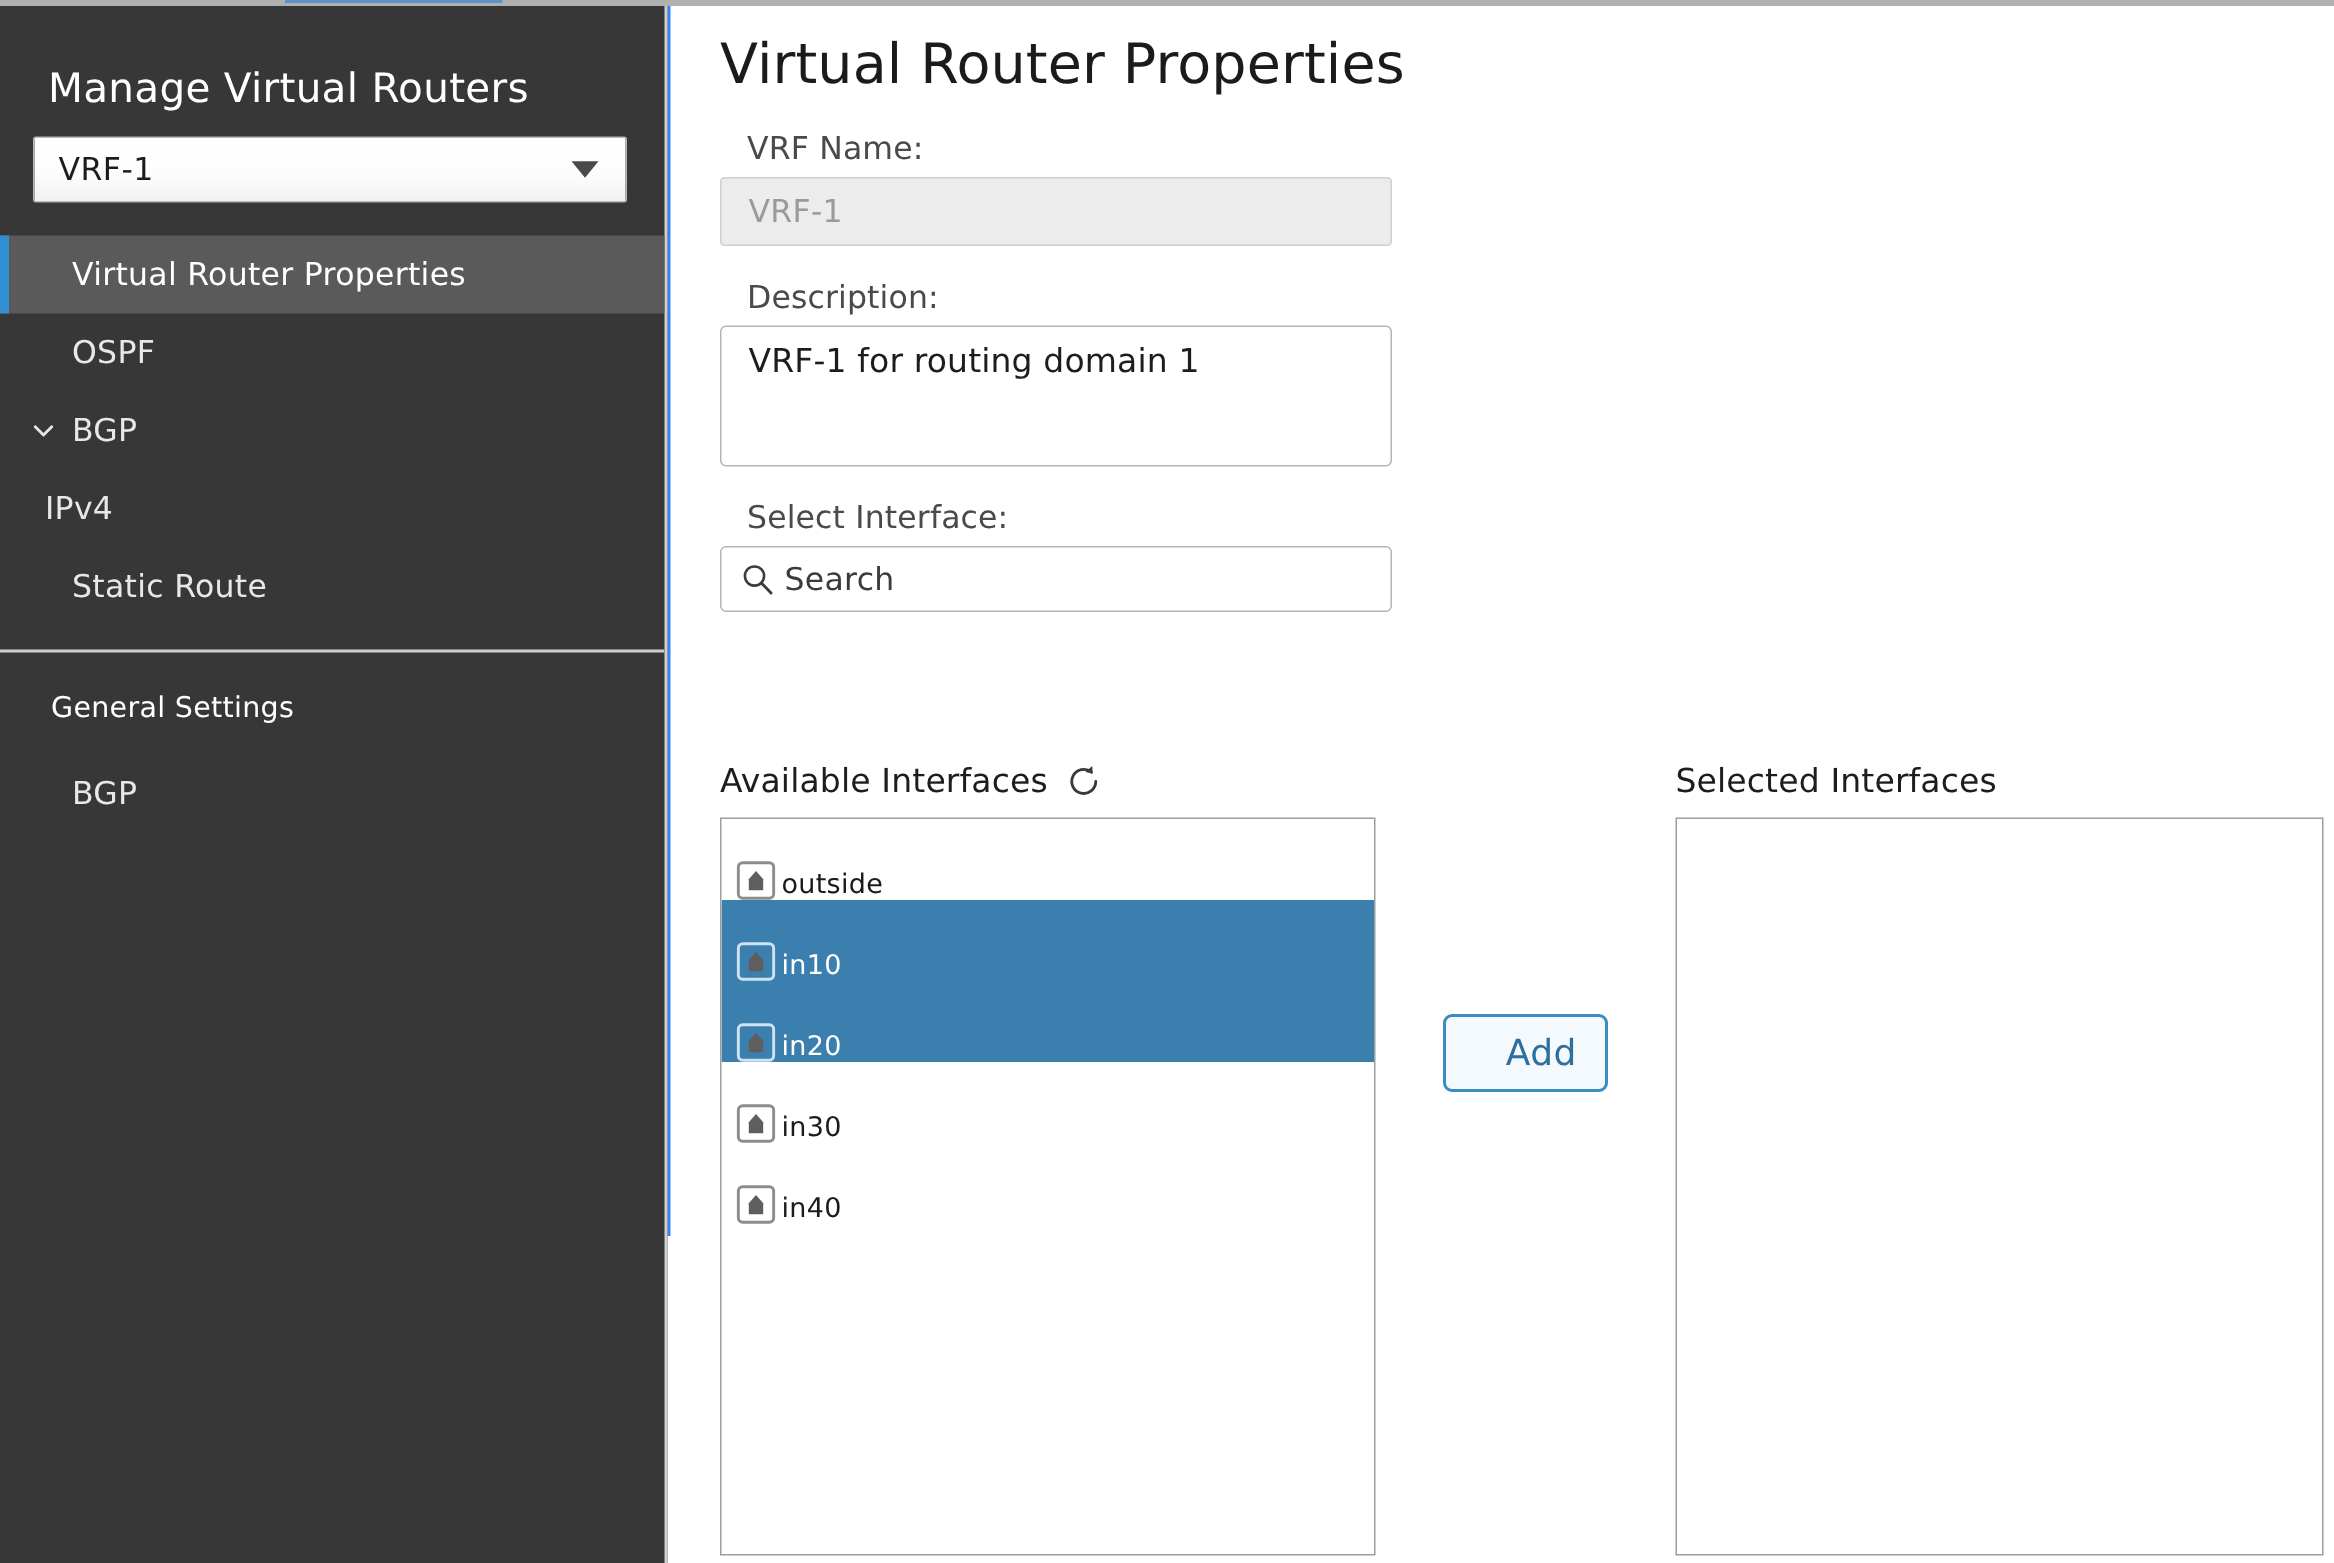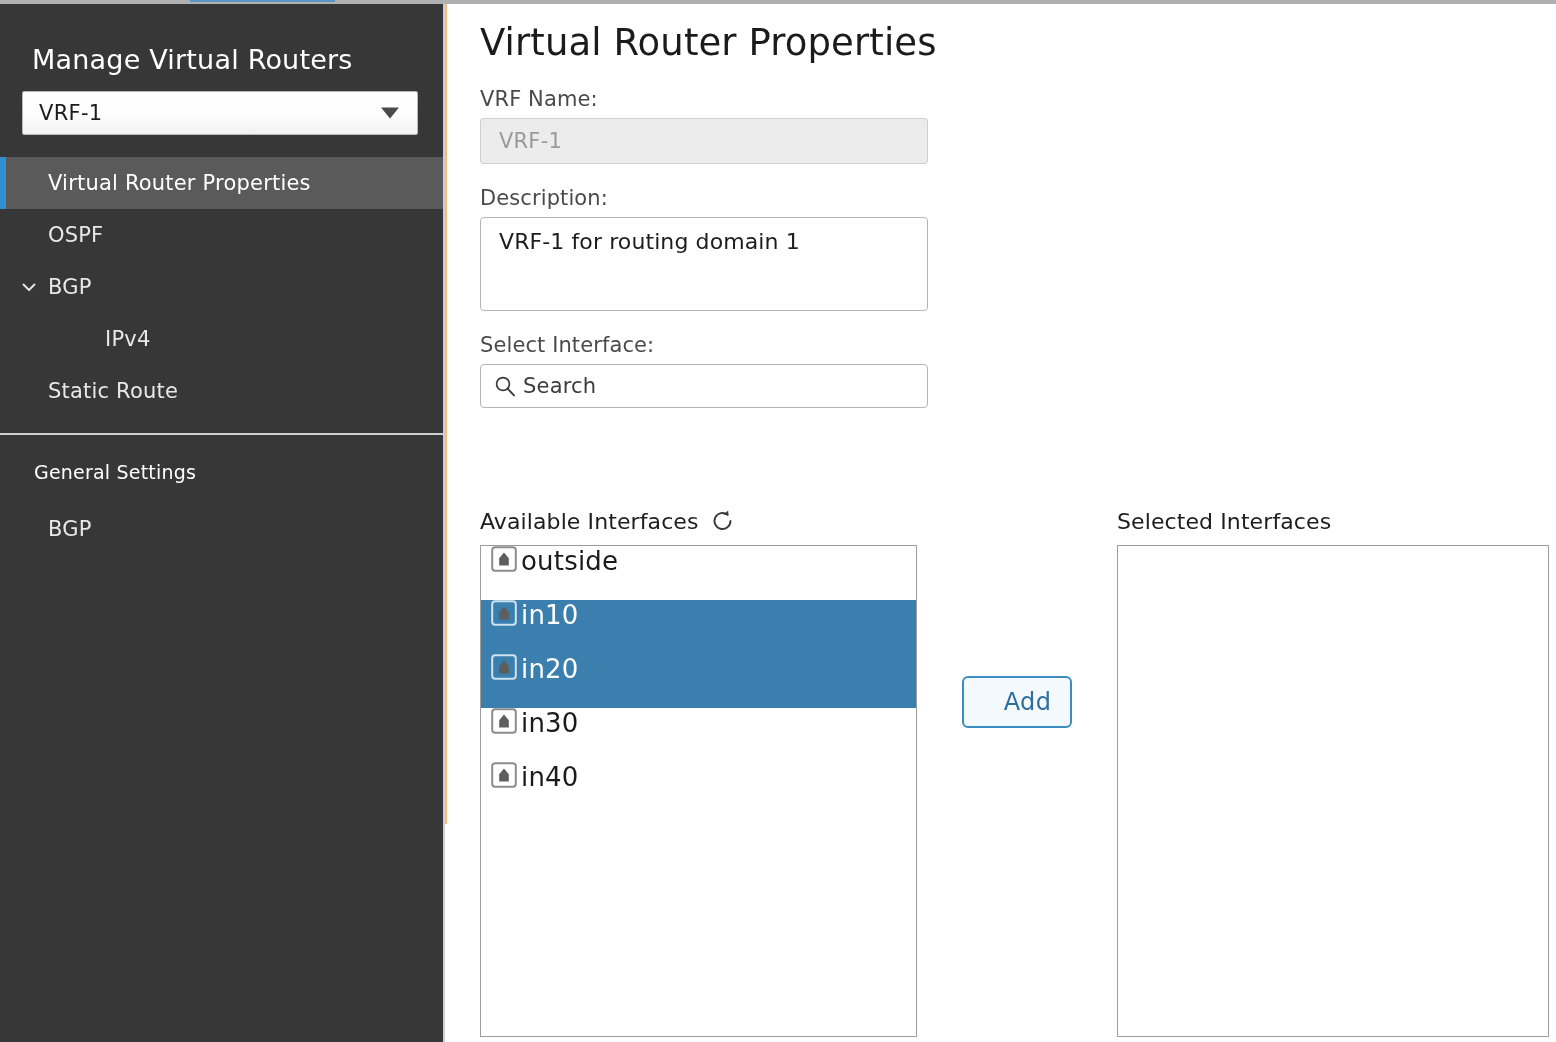--- a/index.html
+++ b/index.html
@@ -9,21 +9,21 @@
     height: 1042px;
     overflow: hidden;
     background: #ffffff;
     font-family: "DejaVu Sans", "Liberation Sans", sans-serif;
   }
 
   #app {
     position: relative;
     width: 1556px;
     height: 824px;
-    background: #fdba74;
+    background: #3b82f6;
   }
 
   
   .top-strip {
     position: absolute;
     top: 0; left: 0;
     width: 1556px; height: 4px;
     background: #b0b0b0;
   }
   .top-strip .tab-accent {
@@ -101,22 +101,21 @@
     color: #ffffff;
   }
   .nav-item.active::before {
     content: "";
     position: absolute;
     left: 0; top: 0;
     width: 6px; height: 100%;
     background: #2f8fd0;
   }
   .nav-item.sub {
-    padding-left: 62px;
-    margin-left: 43px;
+    padding-left: 30px;
   }
   .nav-item .chevron {
     position: absolute;
     left: 20px;
     top: 50%;
     transform: translateY(-50%);
     width: 18px; height: 18px;
   }
   .nav-item .chevron svg { display: block; }
 
@@ -161,20 +160,21 @@
     margin-top: 8px;
     letter-spacing: 0.1px;
   }
 
   .field-label {
     font-size: 21px;
     color: #4a4a4a;
     margin-top: 22px;
     margin-bottom: 7px;
     letter-spacing: 0.1px;
+    margin-left: 18px;
   }
 
   .text-input {
     width: 448px;
     height: 46px;
     background: #ececec;
     border: 1px solid #cfcfcf;
     border-radius: 3px;
     display: flex;
     align-items: center;
@@ -252,24 +252,24 @@
     width: 100%;
     height: 492px;
     background: #ffffff;
     border: 1px solid #9d9d9d;
     overflow: hidden;
   }
   .listbox.selected-box { height: 492px; }
 
   .list-row {
     display: flex;
-    align-items: flex-start;
+    align-items: flex-end;
     height: 54px;
     padding-left: 10px;
-    font-size: 26px;
+    font-size: 18px;
     color: #1b1b1b;
     letter-spacing: 0.2px;
     cursor: pointer;
   }
   .list-row.sel {
     background: #3a7fae;
     color: #ffffff;
   }
 
   .iface-icon {

